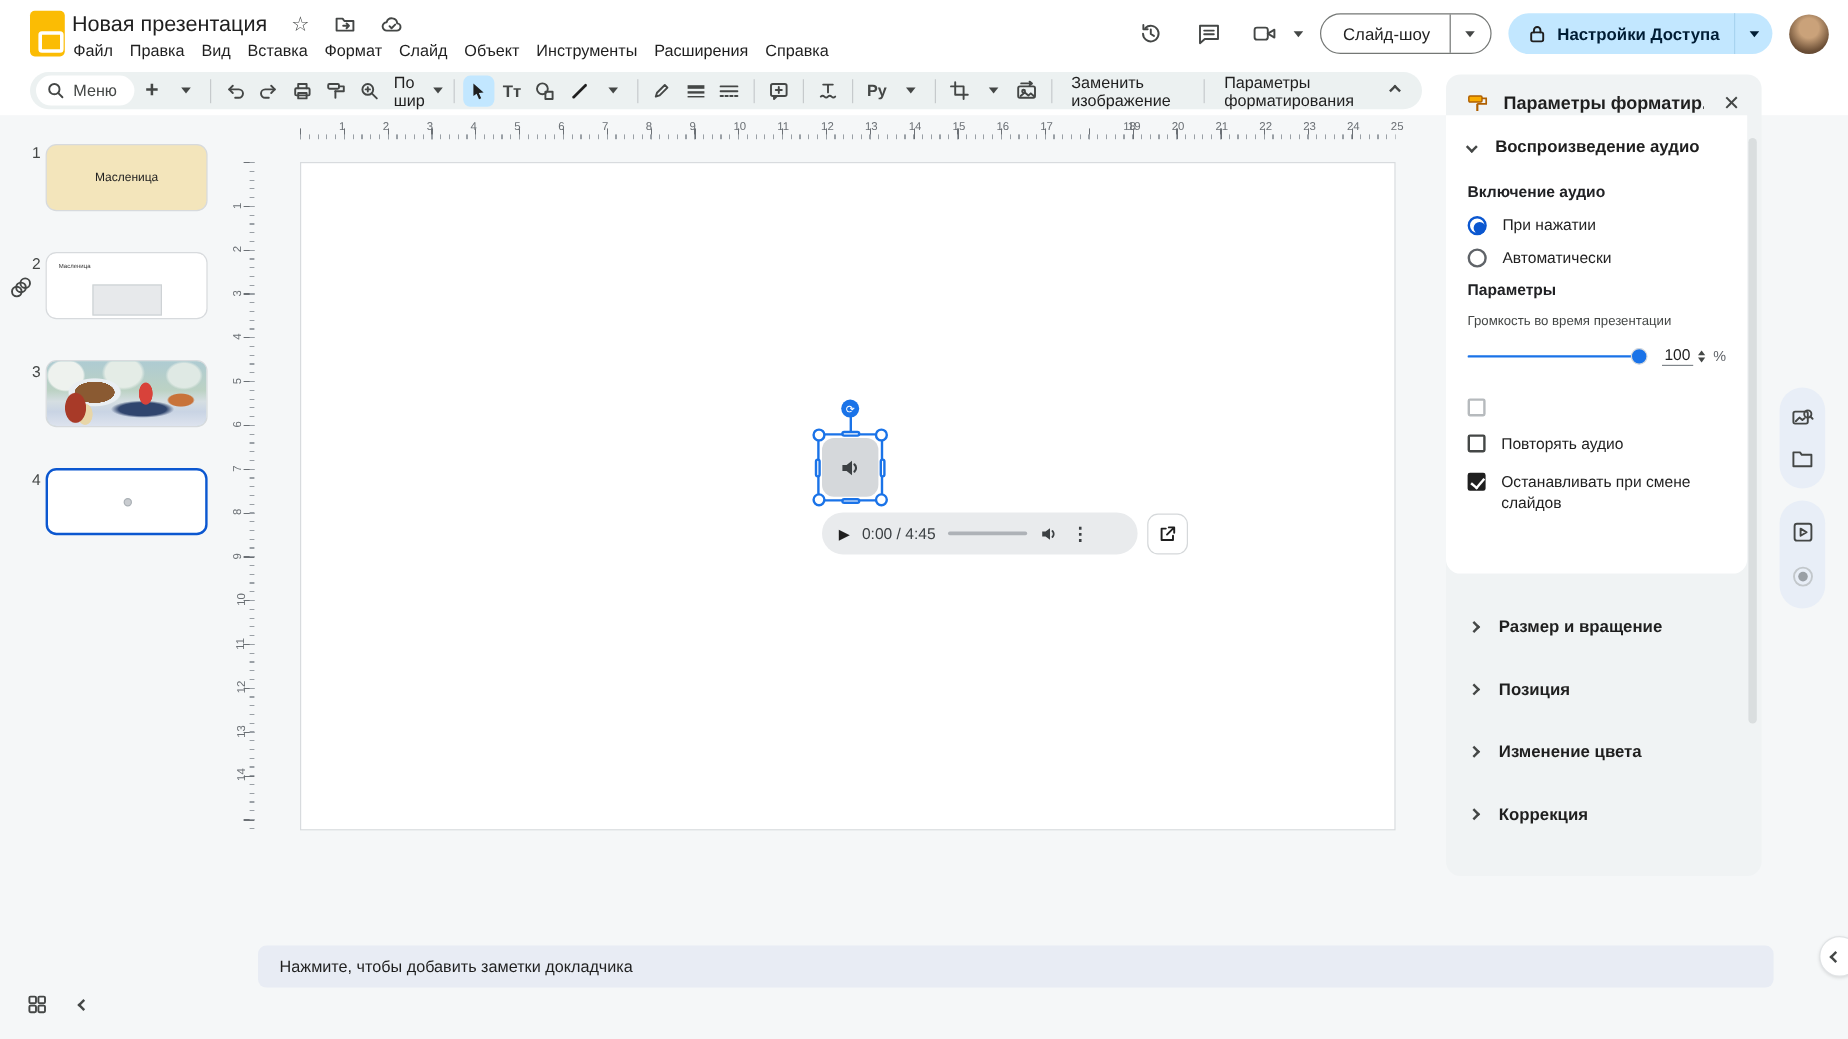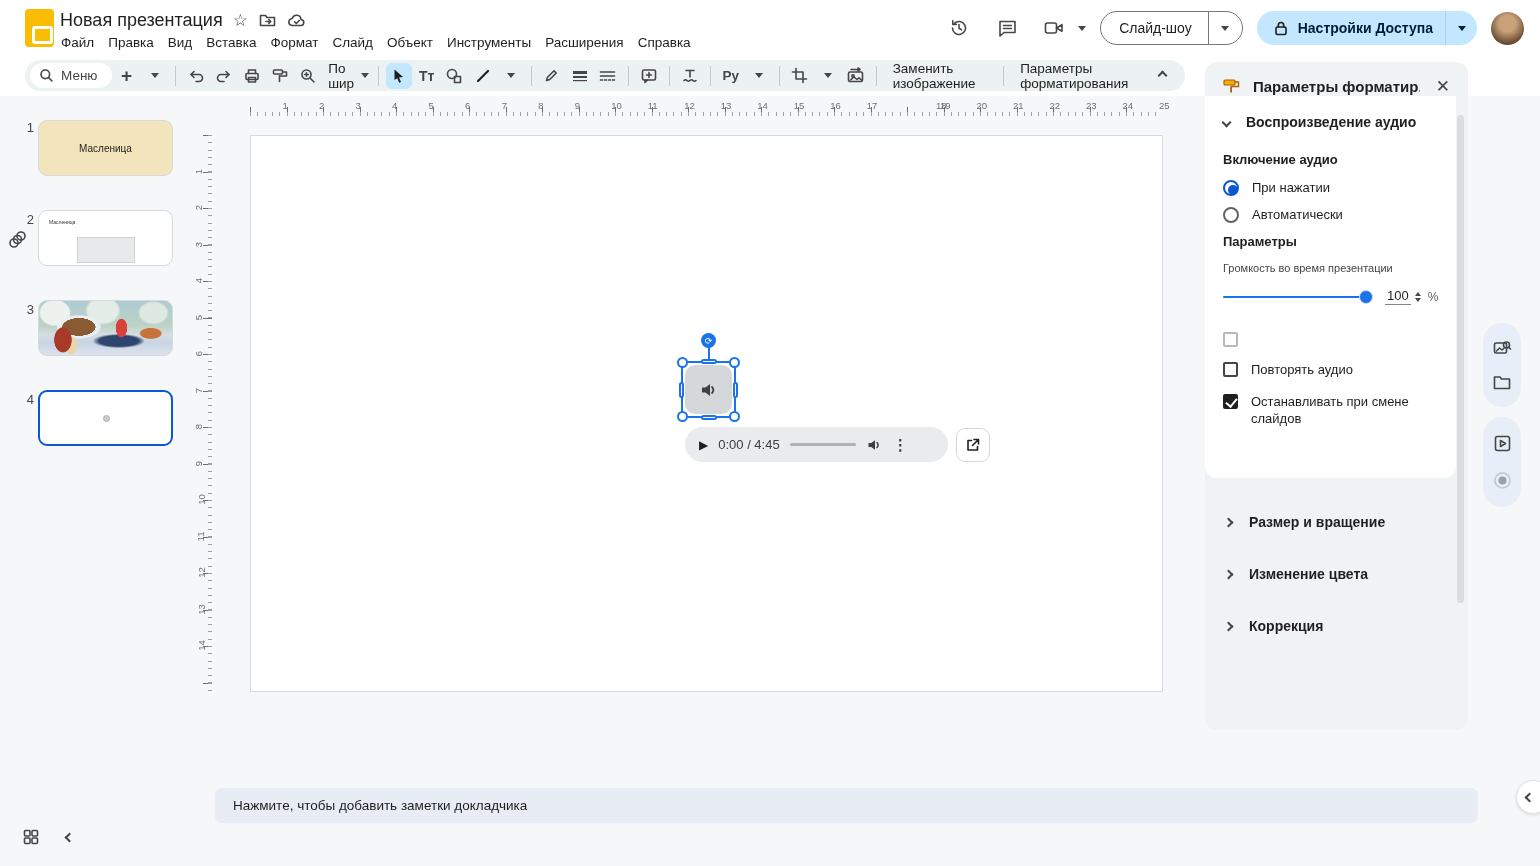--- a/index.html
+++ b/index.html
@@ -4,21 +4,21 @@
 <style>
   * { margin:0; padding:0; box-sizing:border-box; }
   html,body { width:1540px; height:866px; overflow:hidden; font-family:"Liberation Sans", sans-serif; background:#fff; }
   .app { position:relative; width:1540px; height:866px; }
   .main-bg { position:absolute; left:0; top:96px; width:1540px; height:770px; background:#f5f7f8; }
 
   
   .topbar { position:absolute; left:0; top:0; width:1540px; height:57px; background:#fff; }
   .logo { position:absolute; left:25px; top:9px; width:29px; height:38px; background:#fbbc04; border-radius:4px; }
   .logo::after { content:""; position:absolute; left:7px; top:17px; width:15px; height:12px; border:3px solid #fff; border-radius:3px; }
-  .title-row { position:absolute; left:60px; top:10px; display:flex; align-items:center; gap:10px;text-align:center; }
+  .title-row { position:absolute; left:60px; top:10px; display:flex; align-items:center; gap:20px;text-align:center; }
   .doc-title { font-size:18px; color:#1f1f1f; }
   .star { font-size:17px; color:#444746; line-height:1; }
   .menubar { position:absolute; left:54px; top:32px; display:flex; }
   .menubar span { font-size:13.5px; color:#1f1f1f; padding:3px 7px; border-radius:6px; cursor:default; }
   .hdr-right { position:absolute; right:16px; top:11px; display:flex; align-items:center; gap:14px; }
   .hdr-icon { display:flex; align-items:center; justify-content:center; width:34px; height:34px; border-radius:50%; }
   .pill { display:flex; align-items:center; height:34px; border-radius:17px; font-size:14px; }
   .pill-slideshow { border:1px solid #747775; background:#fff; color:#1f1f1f; }
   .pill-slideshow .seg1 { padding:0 16px 0 18px; display:flex; align-items:center; height:100%; }
   .pill-slideshow .seg2 { border-left:1px solid #747775; width:34px; height:100%; display:flex; align-items:center; justify-content:center; }
@@ -528,20 +528,24 @@
       </div>
     </div>
 
     <div class="collapsed-list">
       <div class="col-row">
           <span class="chev right"></span>
           <b>Размер и вращение</b>
         </div>
       <div class="col-row">
           <span class="chev right"></span>
+          <b>Позиция</b>
+        </div>
+      <div class="col-row">
+          <span class="chev right"></span>
           <b>Изменение цвета</b>
         </div>
       <div class="col-row">
           <span class="chev right"></span>
           <b>Коррекция</b>
         </div>
     </div>
     <div class="scrollbar"></div>
   </aside>
 

